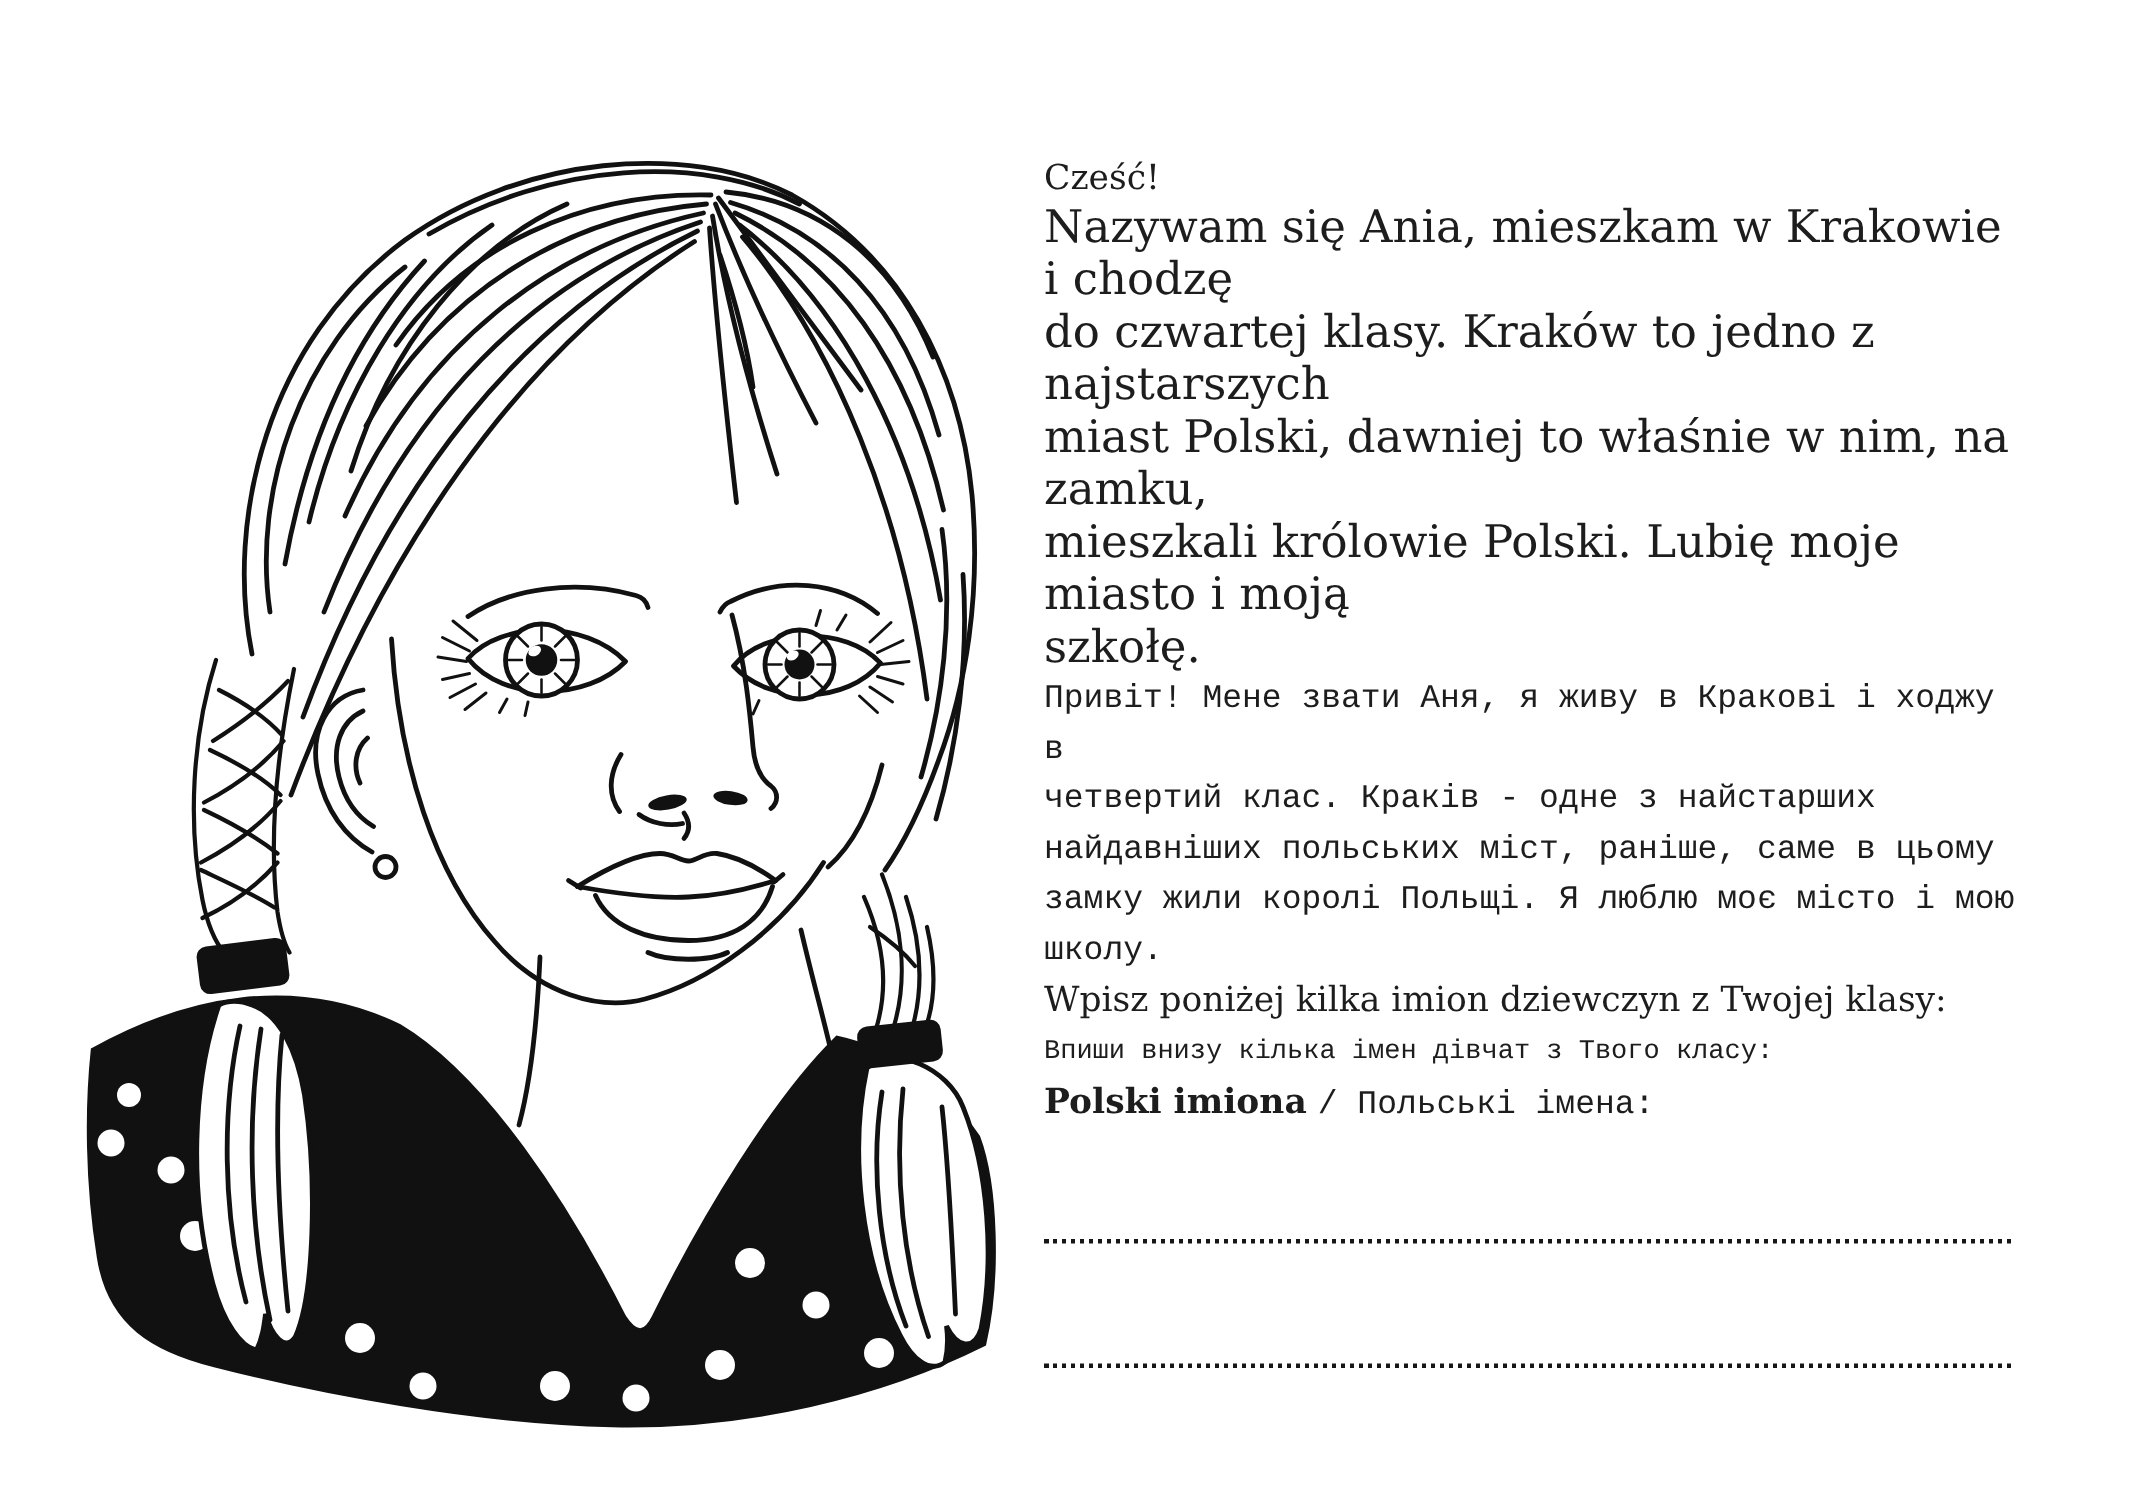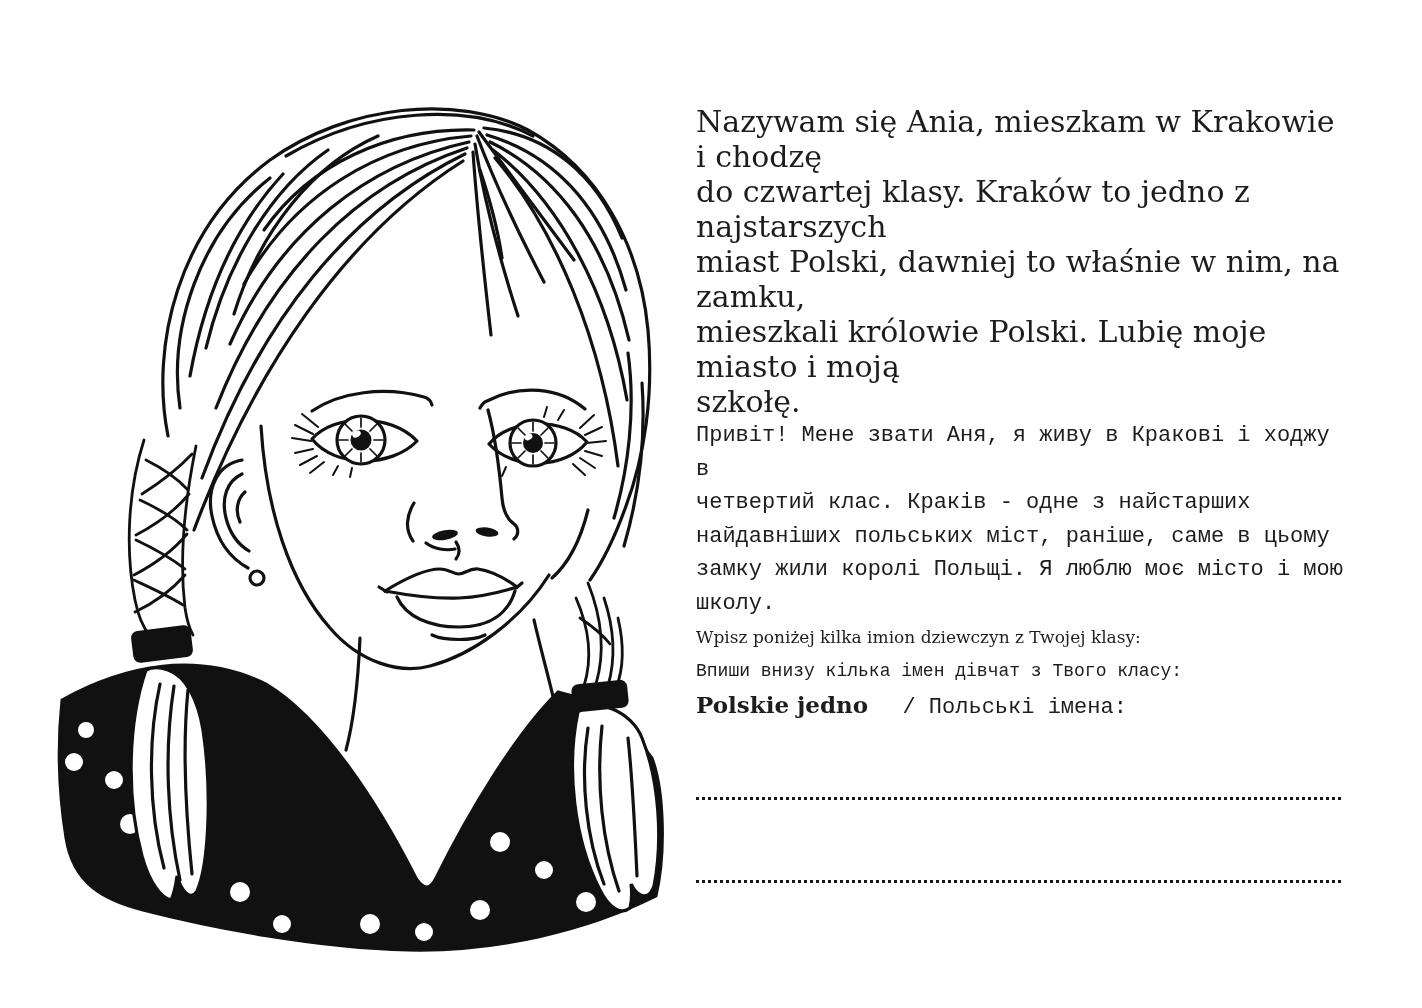--- a/index.html
+++ b/index.html
@@ -24,24 +24,24 @@
   .serif{font-family:"DejaVu Serif", serif;}
   .sans{font-family:Liberation Mono, monospace;}
   .bold{font-weight:700;}
 
   .greeting{font-size:23px;line-height:30px;}
   .para{white-space:pre-line;}
   .pl-para{margin-top:23px;font-size:30px;line-height:35px;}
   .uk-para{margin-top:25px;font-size:22px;line-height:33.5px;}
 
   .indent{margin-left:31px;}
-  .task-pl{margin-top:24px;font-size:17px;line-height:34px;}
+  .task-pl{margin-top:24px;font-size:23px;line-height:34px;}
   .task-uk{margin-top:12px;font-size:18px;line-height:34px;}
   .heading-line{font-size:23px;line-height:34px;}
-  .heading-line .sans{font-size:22px;font-weight:400;margin-left:27px;}
+  .heading-line .sans{font-size:22px;font-weight:400;}
   .names-pl{margin-top:12px;}
   .names-uk{margin-top:19px;}
 
   .write-line{
     width:648px;height:3px;
     background-image:repeating-linear-gradient(to right,#161616 0 3px,transparent 3px 6px);
   }
   .write-line.first{margin-top:72px;}
   .write-line.second{margin-top:80px;}
 </style>
@@ -253,39 +253,40 @@
           <path d="M404,557 C417,563 445,563 457,557"></path>
           <path d="M351,509 L359,514"></path>
           <path d="M494,505 L488,510"></path>
         </g>
       </g>
     </svg>
   </figure>
 
   <main class="text-col">
 
+    <p class="serif greeting">Cześć!</p>
 
     <p class="serif para pl-para">Nazywam się Ania, mieszkam w Krakowie i chodzę
 do czwartej klasy. Kraków to jedno z najstarszych
 miast Polski, dawniej to właśnie w nim, na zamku,
 mieszkali królowie Polski. Lubię moje miasto i moją
 szkołę.</p>
 
     <p class="sans para uk-para">Привіт! Мене звати Аня, я живу в Кракові і ходжу в
 четвертий клас. Краків - одне з найстарших
 найдавніших польських міст, раніше, саме в цьому
 замку жили королі Польщі. Я люблю моє місто і мою
 школу.</p>
 
     <p class="serif task-pl indent">Wpisz poniżej kilka imion dziewczyn z Twojej klasy:</p>
 
     <p class="sans task-uk indent">Впиши внизу кілька імен дівчат з Твого класу:</p>
 
     <p class="heading-line names-pl indent">
-      <span class="serif bold">Polskie jedno</span>
+      <span class="serif bold">Polski imiona</span>
       <span class="sans">/ Польські імена:</span>
     </p>
 
     <div class="write-line first"></div>
 
 
     <div class="write-line second"></div>
 
   </main>
 </div>

